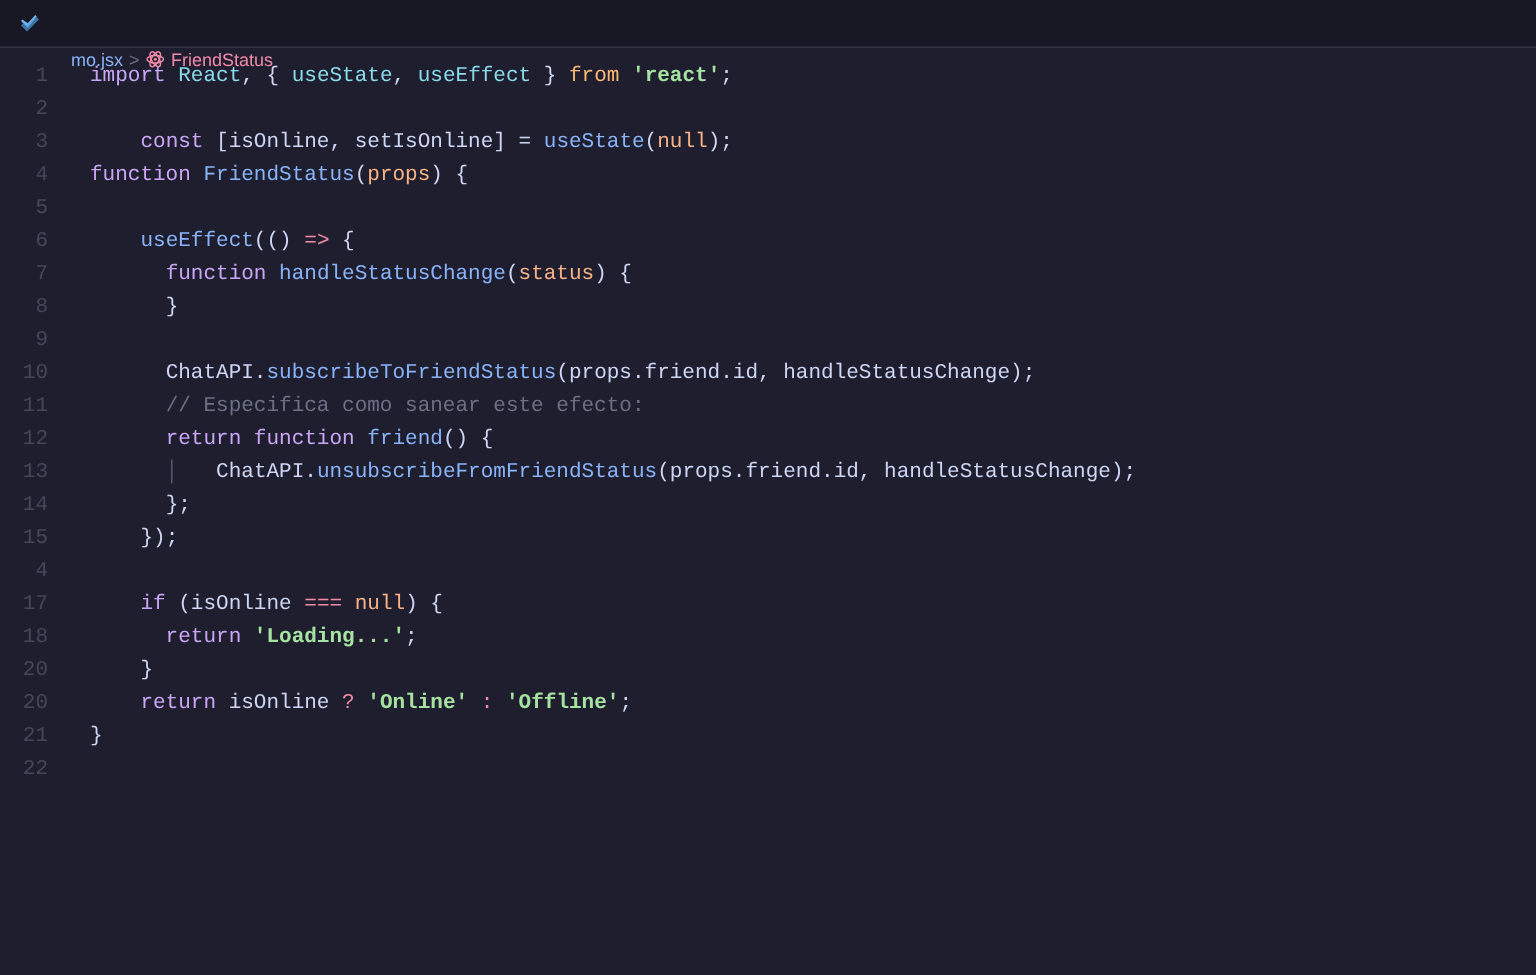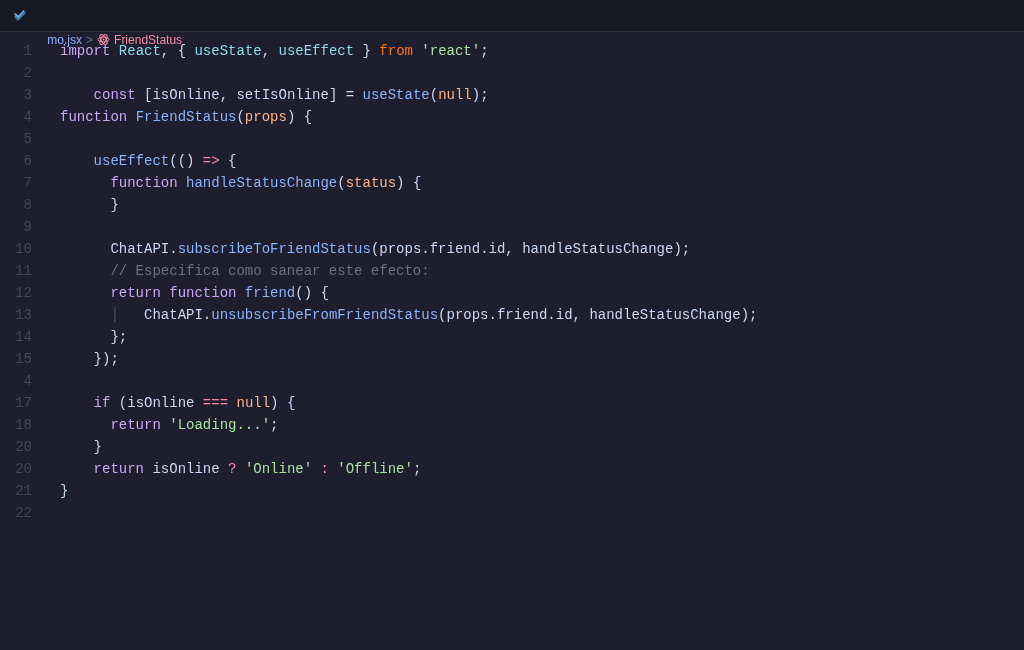--- a/index.html
+++ b/index.html
@@ -87,31 +87,31 @@
       font-size: 14px;
       line-height: 22px;
       min-height: 22px;
       padding-left: 4px;
     }
 
     
     .kw { color: #cba6f7; } 
     .fn { color: #89b4fa; } 
     .var { color: #cdd6f4; } 
-    .str { color: #a6e3a1; } 
+    .str { color: #a6e3a1; font-weight: bold; } 
     .comment { color: #6c7086; }
     .punc { color: #cdd6f4; } 
     .param { color: #fab387; } 
     .react-import { color: #89dceb; } 
     .arrow { color: #f38ba8; } 
     .eq { color: #f38ba8; } 
     .prop { color: #cdd6f4; }
     .null-val { color: #fab387; }
     .ternary { color: #f38ba8; }
-    .from-kw { color: #f97316; }
+    .from-kw { color: #fdba74; }
   </style>
 </head>
 <body>
 
 <div class="title-bar">
   <span class="title-bar-icon">
     <svg width="14" height="14" viewBox="0 0 14 14" fill="none">
       <path d="M10.5 1L5.5 6.5L2 4L1 5L5.5 9.5L11.5 2L10.5 1Z" fill="#75b5f0"></path>
       <path d="M1 8L5 12L13 4L11 2L5 8L3 6L1 8Z" fill="#4b9dd9" opacity="0.7"></path>
     </svg>

